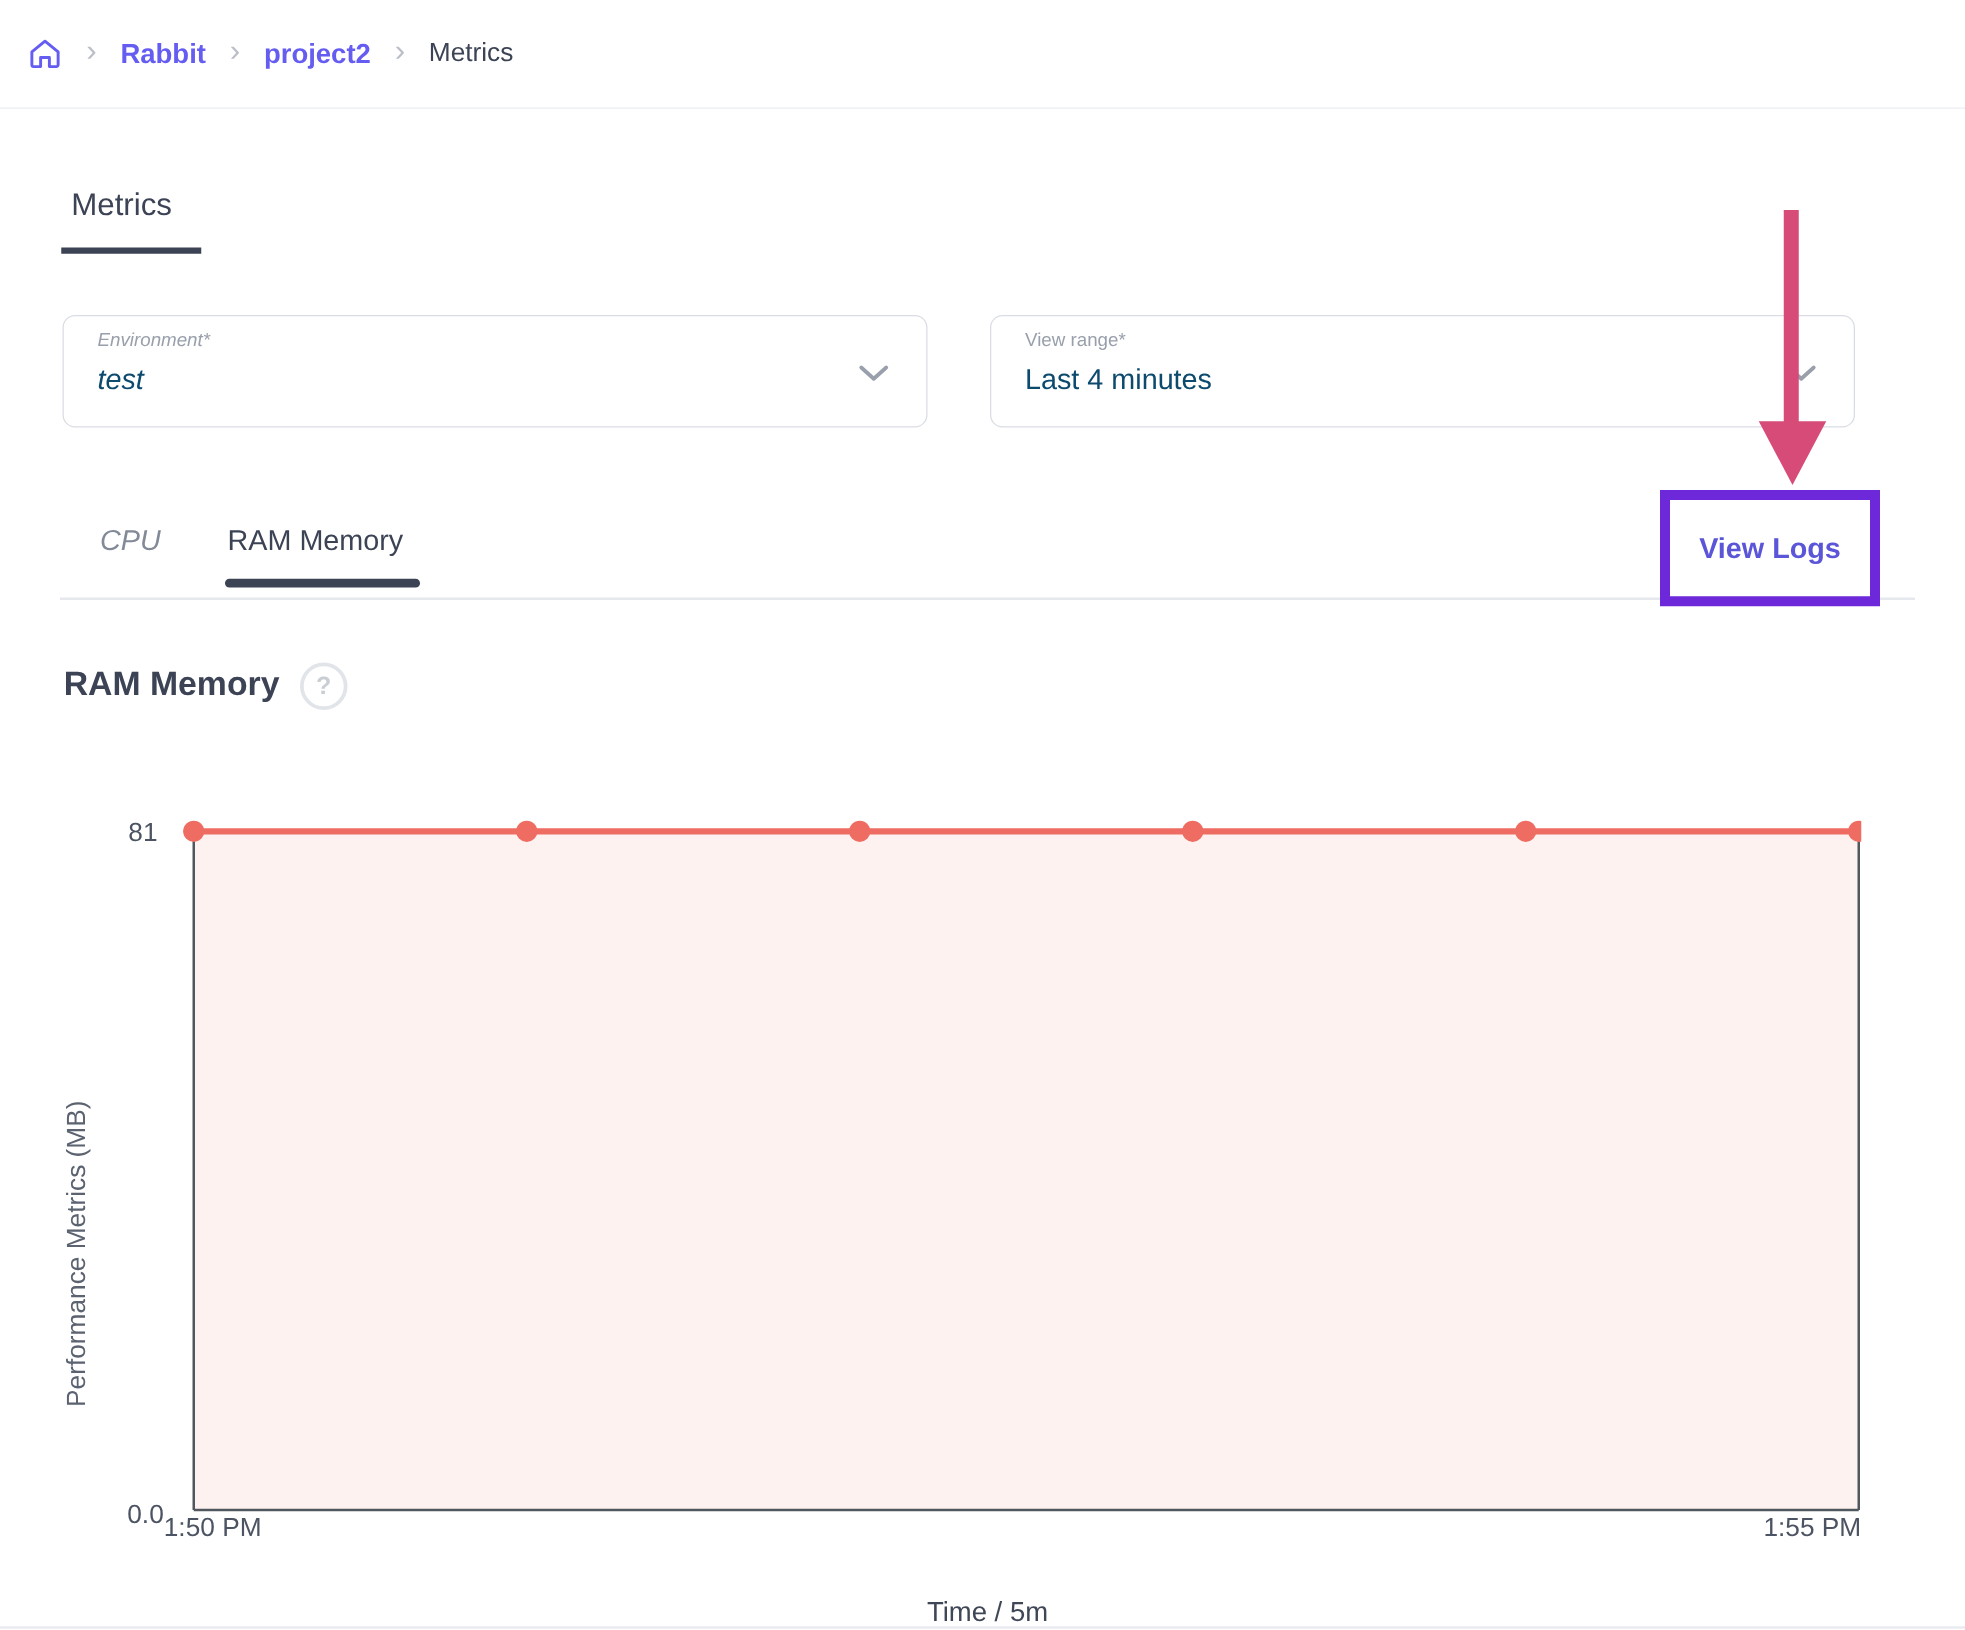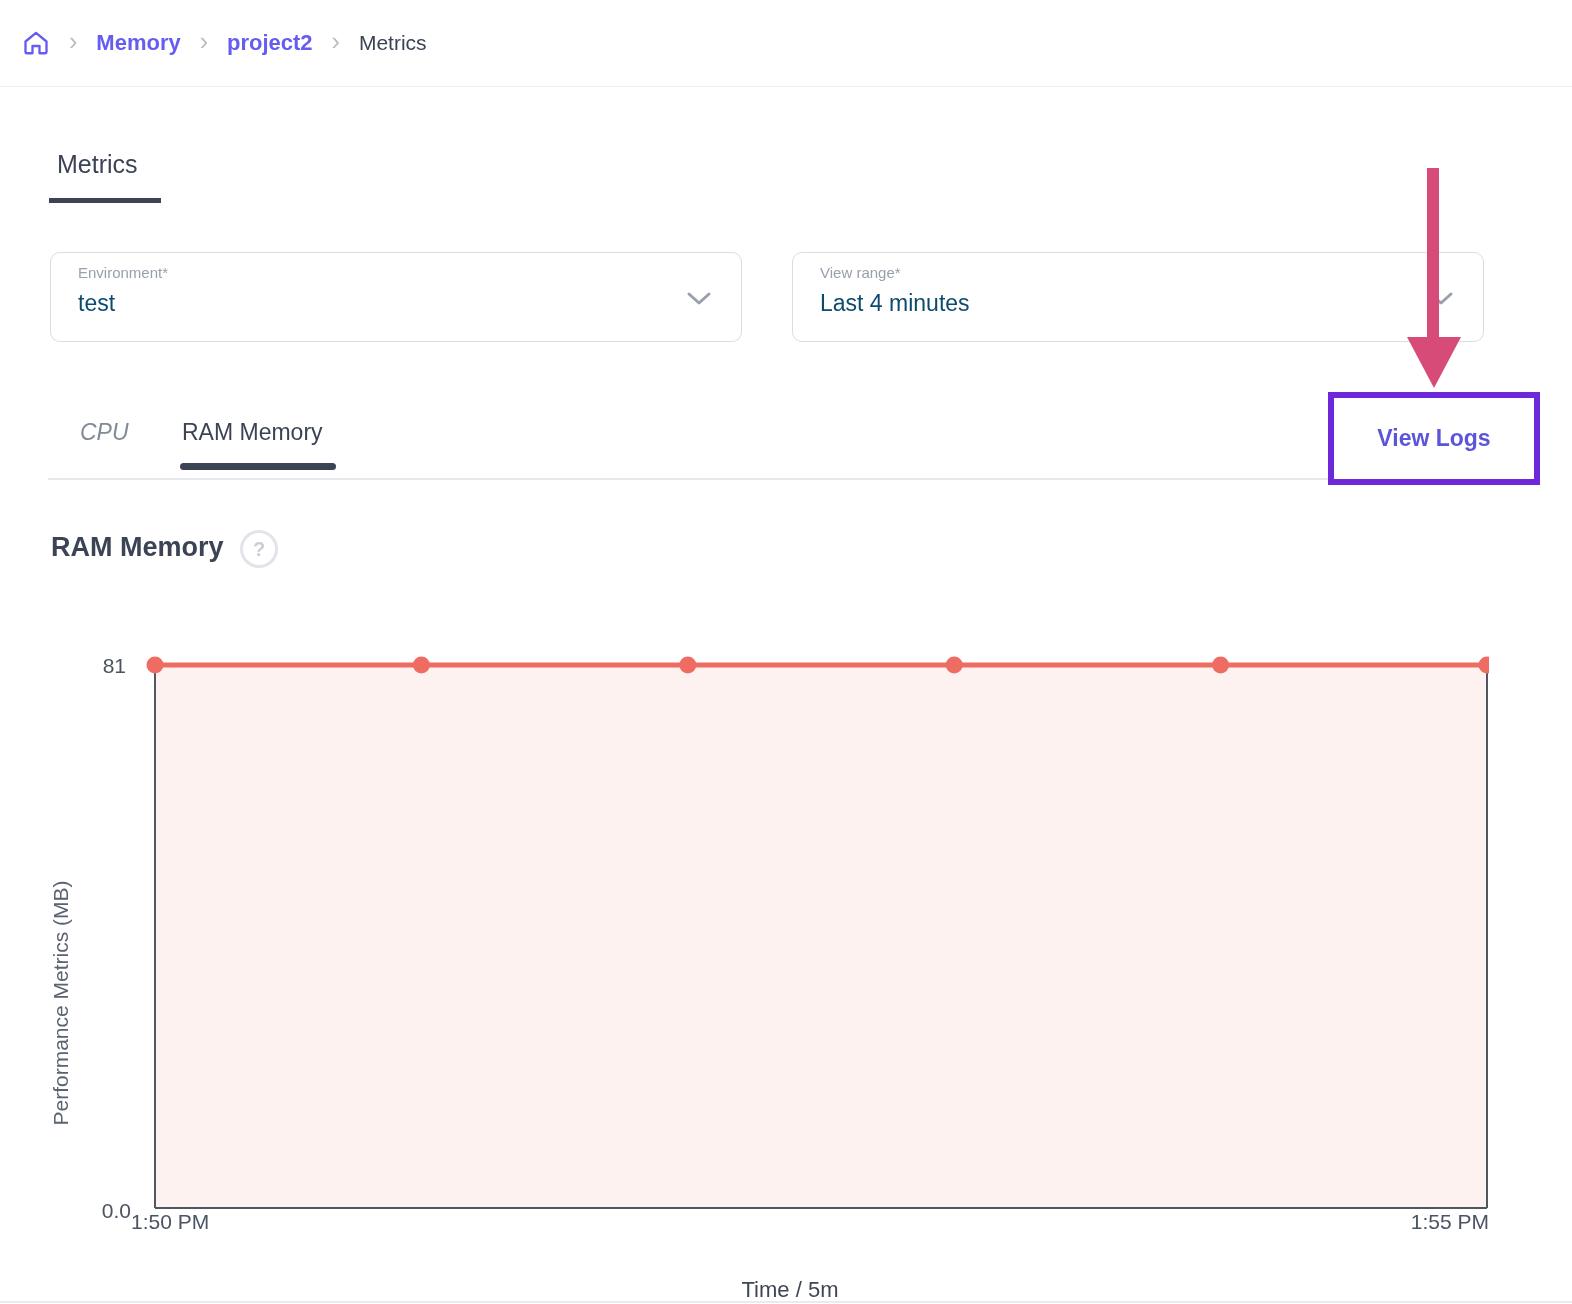--- a/index.html
+++ b/index.html
@@ -15,40 +15,40 @@
   .crumb-sep { color:#b9bec7; font-size:25px; line-height:1; transform:translateY(-2px); }
   .home-icon { display:flex; align-items:center; cursor:pointer; }
 
   
   .page-tab { position:absolute; left:57px; top:150px; font-size:25px; color:#3c4355; font-weight:500; cursor:pointer; }
   .page-tab-underline { position:absolute; left:49px; top:198px; width:112px; height:5px; background:#3c4355; }
 
   
   .select-box { position:absolute; top:252px; width:692px; height:90px;
     border:1.5px solid #d9dde3; border-radius:10px; box-sizing:border-box; cursor:pointer; background:#fff; }
-  #env-box { left:50px; }
+  #env-box { left:50px;font-style:italic; }
   #time-box { left:792px; }
   .select-label { position:absolute; left:27px; top:11px; font-size:15px; color:#99a0ac; }
   .select-value { position:absolute; left:27px; top:37px; font-size:23px; color:#0c4a6e; }
   .select-chevron { position:absolute; right:28px; top:37px; }
 
   
   .tab { position:absolute; top:419px; font-size:23px; cursor:pointer; }
   #tab-cpu { left:80px; color:#828a98;font-style:italic; }
   #tab-ram { left:182px; color:#3c4355; }
   .tab-active-underline { position:absolute; left:180px; top:463px; width:156px; height:7px;
     border-radius:4px; background:#3c4355; }
   .tabs-divider { position:absolute; left:48px; top:478px; width:1484px; height:2px; background:#e5e8ec; }
 
   
   .annot-shaft { position:absolute; left:1427px; top:168px; width:12px; height:172px; background:#d64b77; z-index:6; }
   .annot-head { position:absolute; left:1407px; top:337px; width:0; height:0; z-index:6;
     border-left:27px solid transparent; border-right:27px solid transparent; border-top:51px solid #d64b77; }
-  .annot-rect { position:absolute; left:1328px; top:392px; width:212px; height:93px;
-    border:6px solid #6d28d9; box-sizing:border-box; background:#fff; z-index:5;
+  .annot-rect { position:absolute; left:1328px; top:392px; width:176px; height:93px;
+    border:8px solid #6d28d9; box-sizing:border-box; background:#fff; z-index:5;
     display:flex; align-items:center; justify-content:center; }
   .view-logs-link { color:#5b55d8; font-weight:600; font-size:23px; text-decoration:none; cursor:pointer; }
 
   
   .chart-title { position:absolute; left:51px; top:532px; font-size:27px; font-weight:700; color:#3c4355; }
   .help-icon { position:absolute; left:240px; top:530px; width:38px; height:38px;
     border:3px solid #e1e4e9; border-radius:50%; box-sizing:border-box; cursor:pointer;
     color:#c9cdd4; font-size:20px; font-weight:700; display:flex; align-items:center; justify-content:center; }
 
   
@@ -62,21 +62,21 @@
 
 <div id="app">
 
   <nav class="breadcrumb">
     <span class="home-icon">
       <svg width="28" height="28" viewBox="0 0 24 24" fill="none" stroke="#655cf2" stroke-width="2" stroke-linecap="round" stroke-linejoin="round">
         <path d="M3 10.7 L12 3.4 L21 10.7 V19.6 a1.2 1.2 0 0 1 -1.2 1.2 H15 v-6.2 h-6 v6.2 H4.2 A1.2 1.2 0 0 1 3 19.6 Z"></path>
       </svg>
     </span>
     <span class="crumb-sep">›</span>
-    <a class="crumb-link">Memory</a>
+    <a class="crumb-link">Rabbit</a>
     <span class="crumb-sep">›</span>
     <a class="crumb-link">project2</a>
     <span class="crumb-sep">›</span>
     <span class="crumb-current">Metrics</span>
   </nav>
 
   <div class="page-tab">Metrics</div>
   <div class="page-tab-underline"></div>
 
   <div class="select-box" id="env-box">

